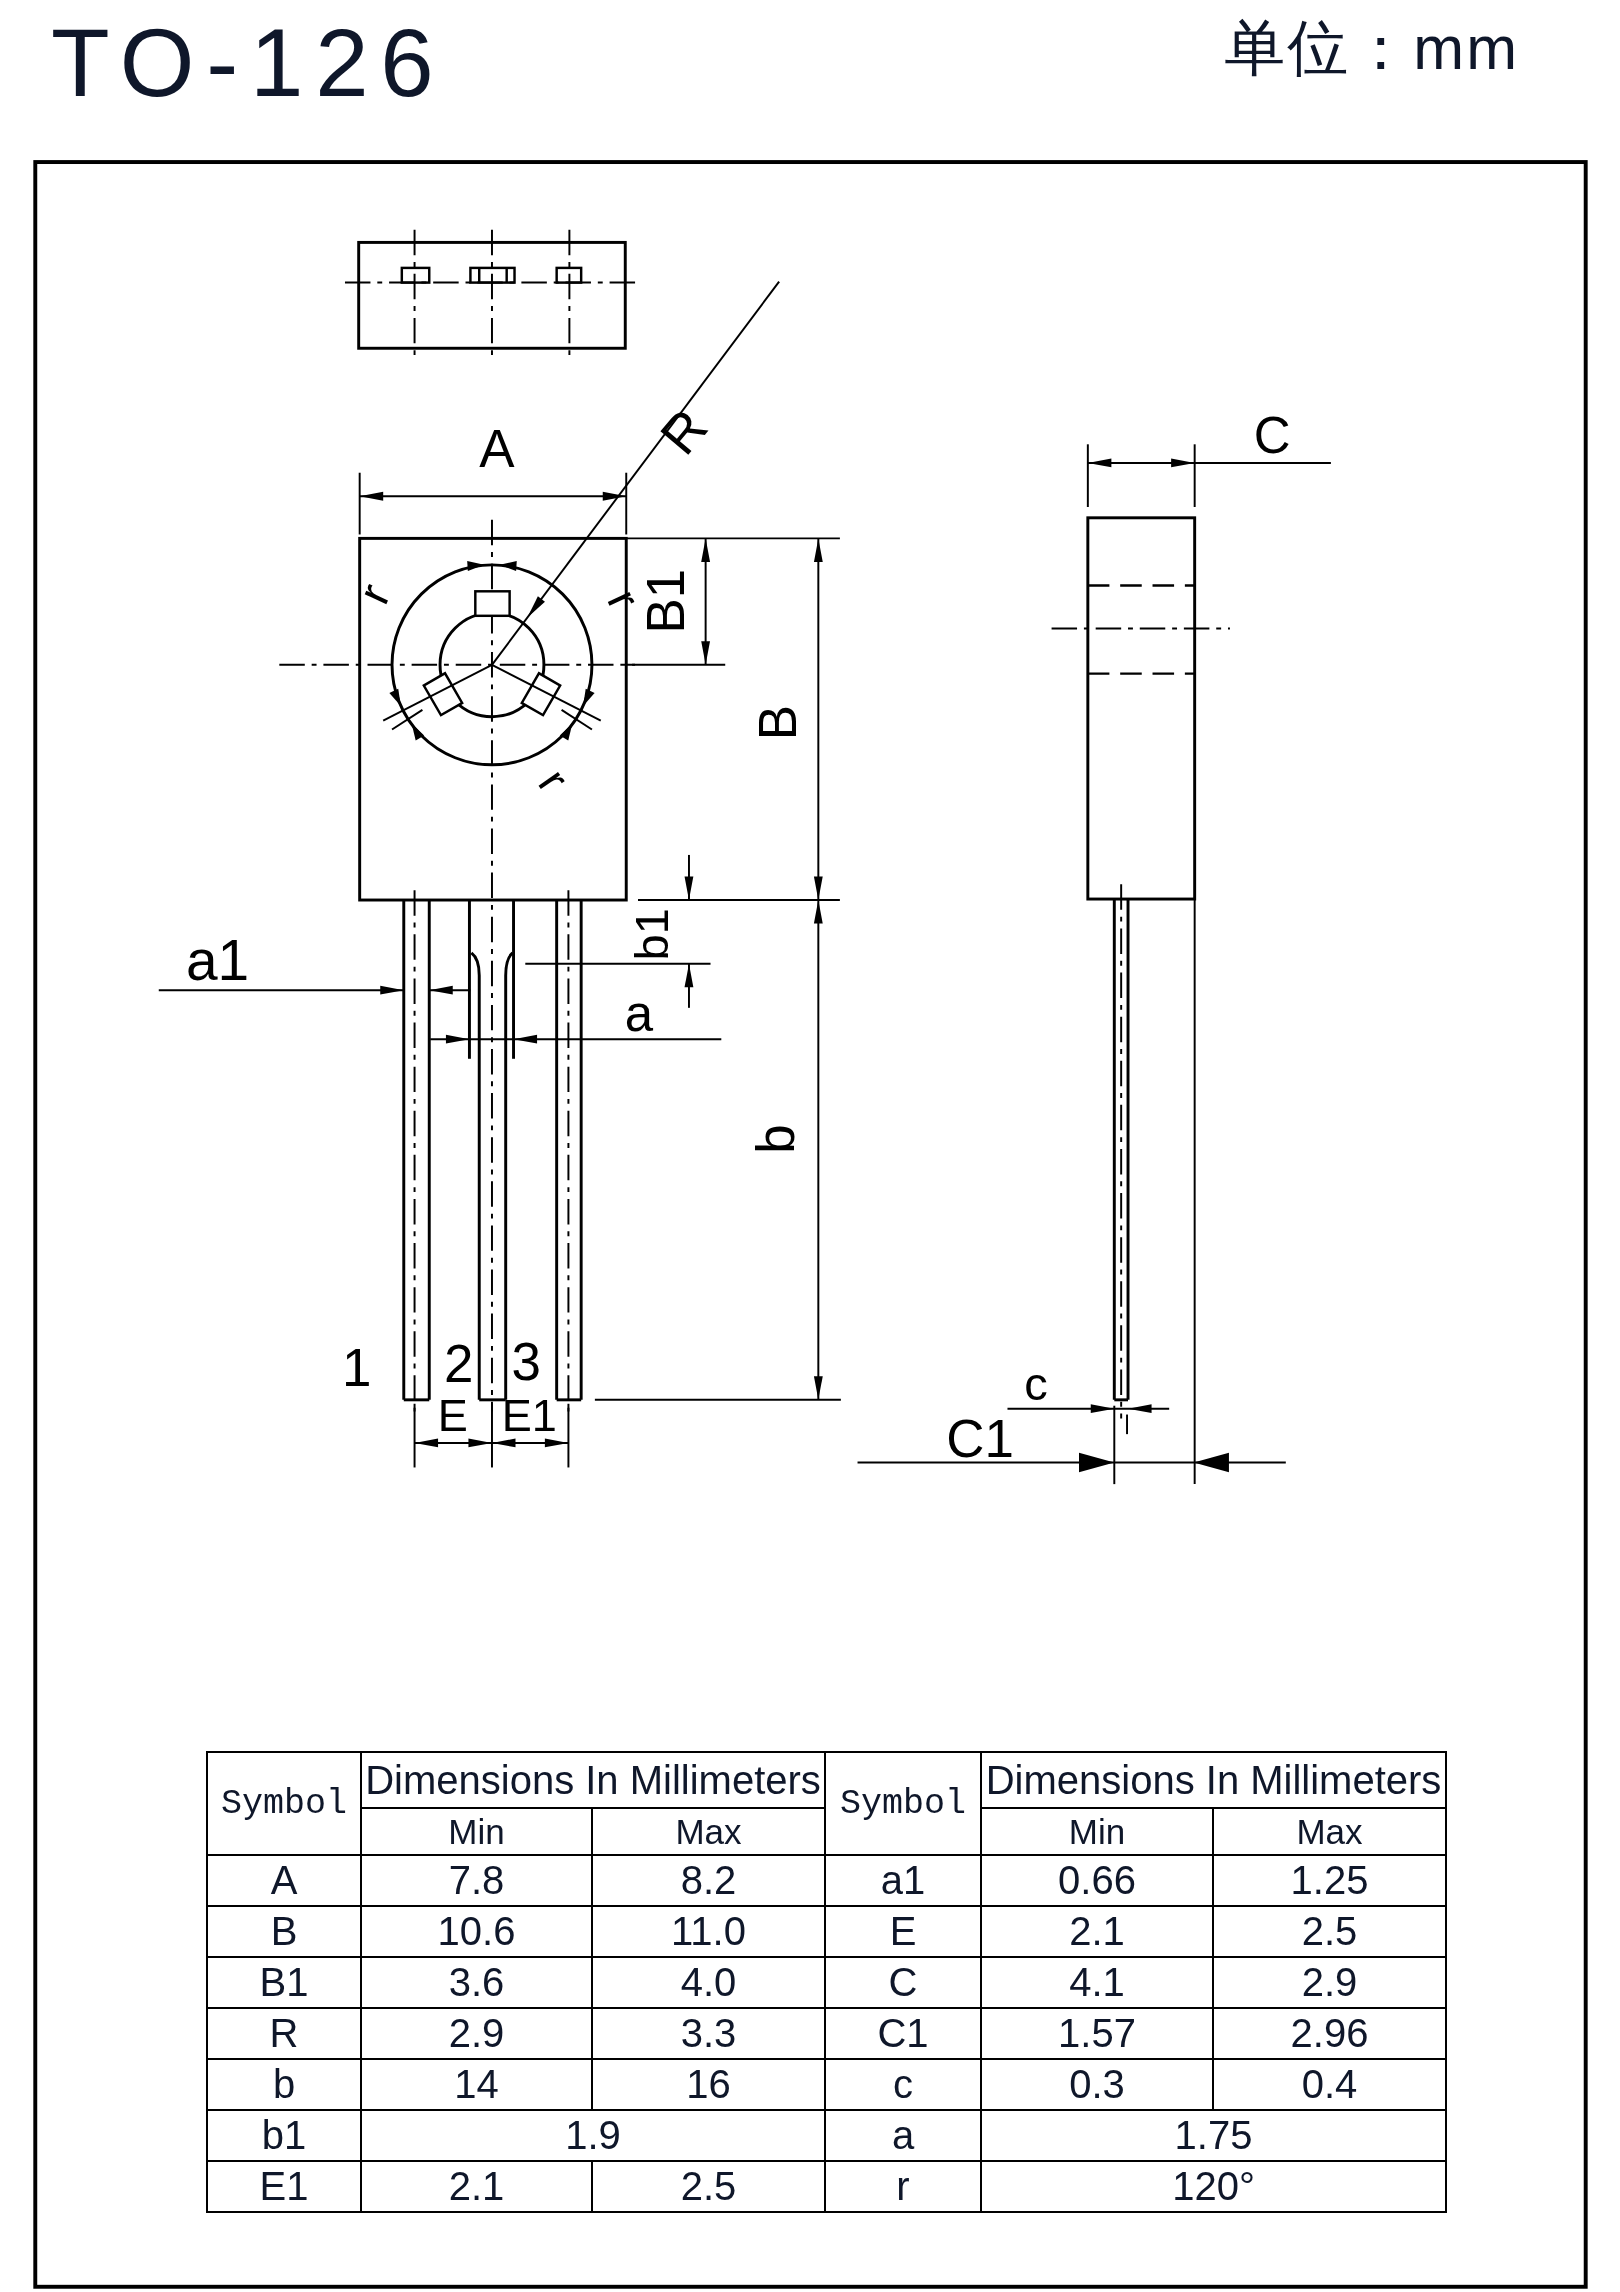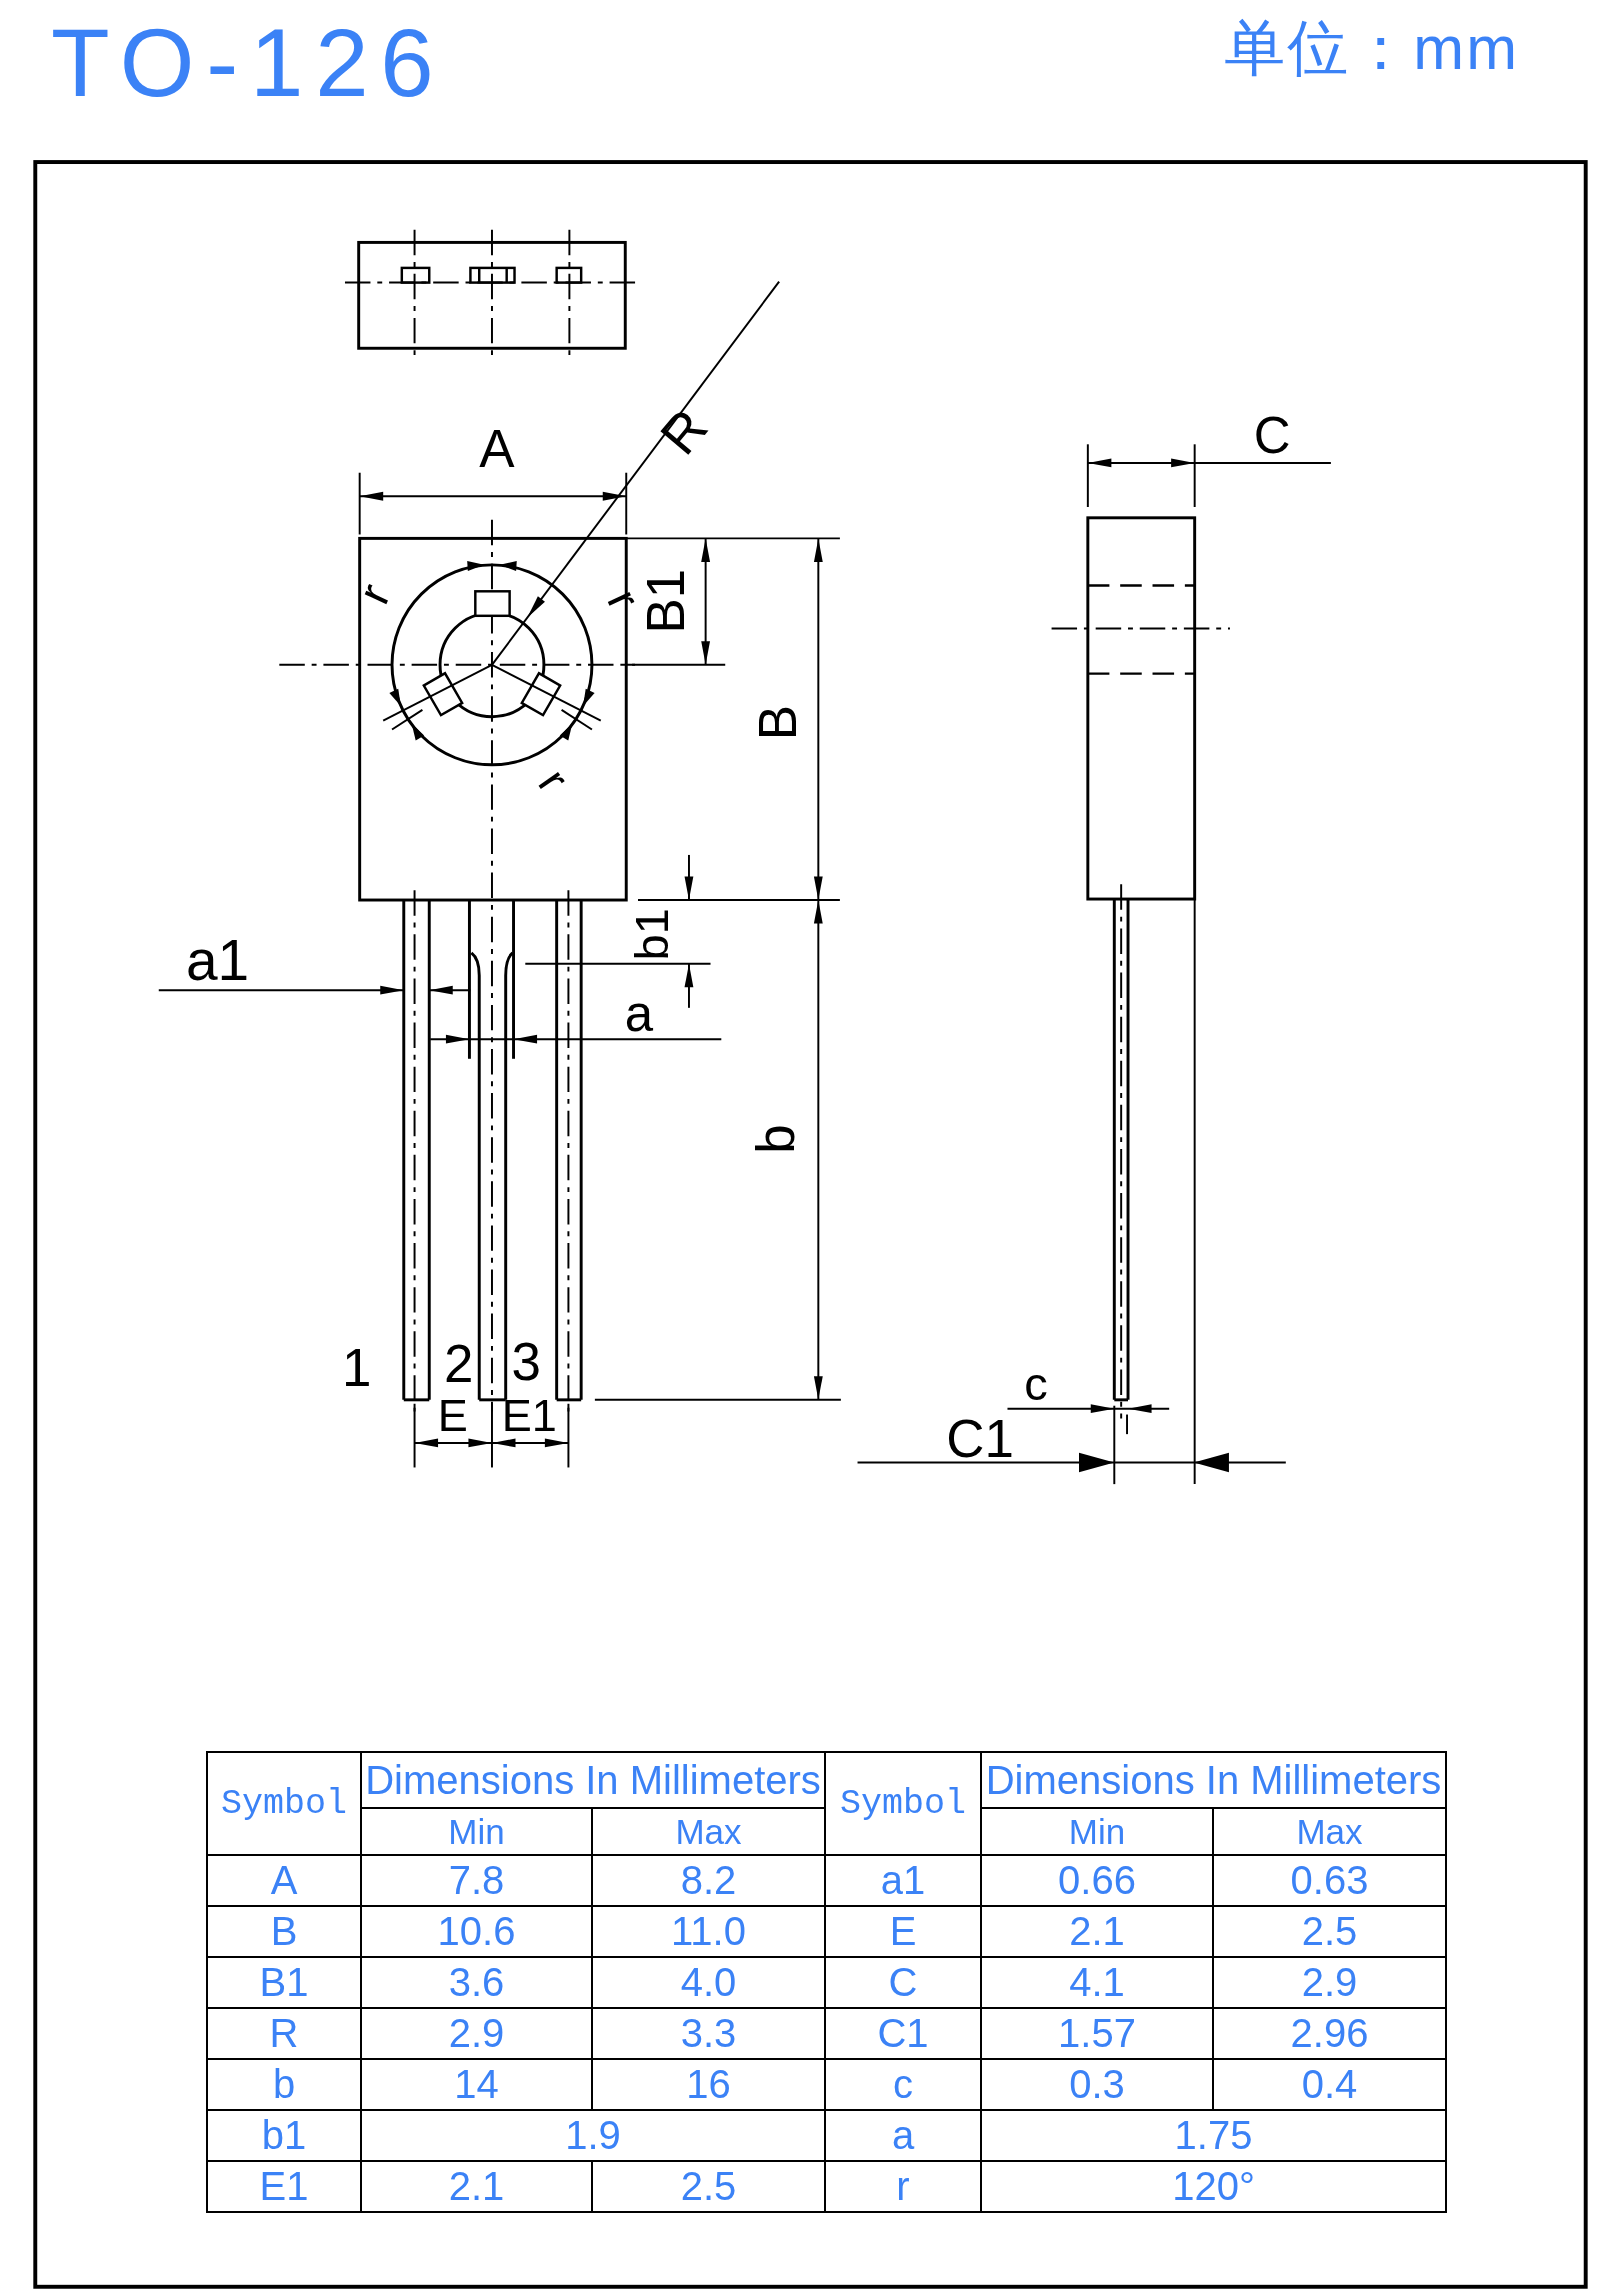--- a/index.html
+++ b/index.html
@@ -1,17 +1,17 @@
 <!DOCTYPE html>
 <html><head>
 <meta charset="utf-8">
 <style>
   html,body{margin:0;padding:0;background:#fff;}
   #page{position:relative;width:1620px;height:2293px;background:#fff;overflow:hidden;
-        font-family:"Liberation Sans",sans-serif;color:#3b82f6;}
+        font-family:"Liberation Sans",sans-serif;color:#0f172a;}
   #drawing{position:absolute;left:0;top:0;}
   svg text{fill:#000;font-family:"Liberation Sans",sans-serif;}
   .ol{stroke:#000;stroke-width:3;fill:none;}
   .ol25{stroke:#000;stroke-width:2.5;fill:none;}
   .thin{stroke:#000;stroke-width:2;fill:none;}
   .cl{stroke:#000;stroke-width:2;fill:none;stroke-dasharray:26 7 5 7;}
   .dash{stroke:#000;stroke-width:2.5;fill:none;stroke-dasharray:22 11;}
   .wtab{fill:#fff;stroke:#000;stroke-width:2.5;}
   #dim-table{position:absolute;left:206px;top:1751px;width:1240px;border-collapse:collapse;table-layout:fixed;}
   #dim-table td,#dim-table th{border:2.9px solid #000;text-align:center;vertical-align:middle;
@@ -253,21 +253,21 @@
       <th class="mm">Max</th>
       <th class="mm">Min</th>
       <th class="mm">Max</th>
     </tr>
     <tr>
       <td>A</td>
       <td>7.8</td>
       <td>8.2</td>
       <td>a1</td>
       <td>0.66</td>
-      <td>0.63</td>
+      <td>1.25</td>
     </tr>
     <tr>
       <td>B</td>
       <td>10.6</td>
       <td>11.0</td>
       <td>E</td>
       <td>2.1</td>
       <td>2.5</td>
     </tr>
     <tr>

